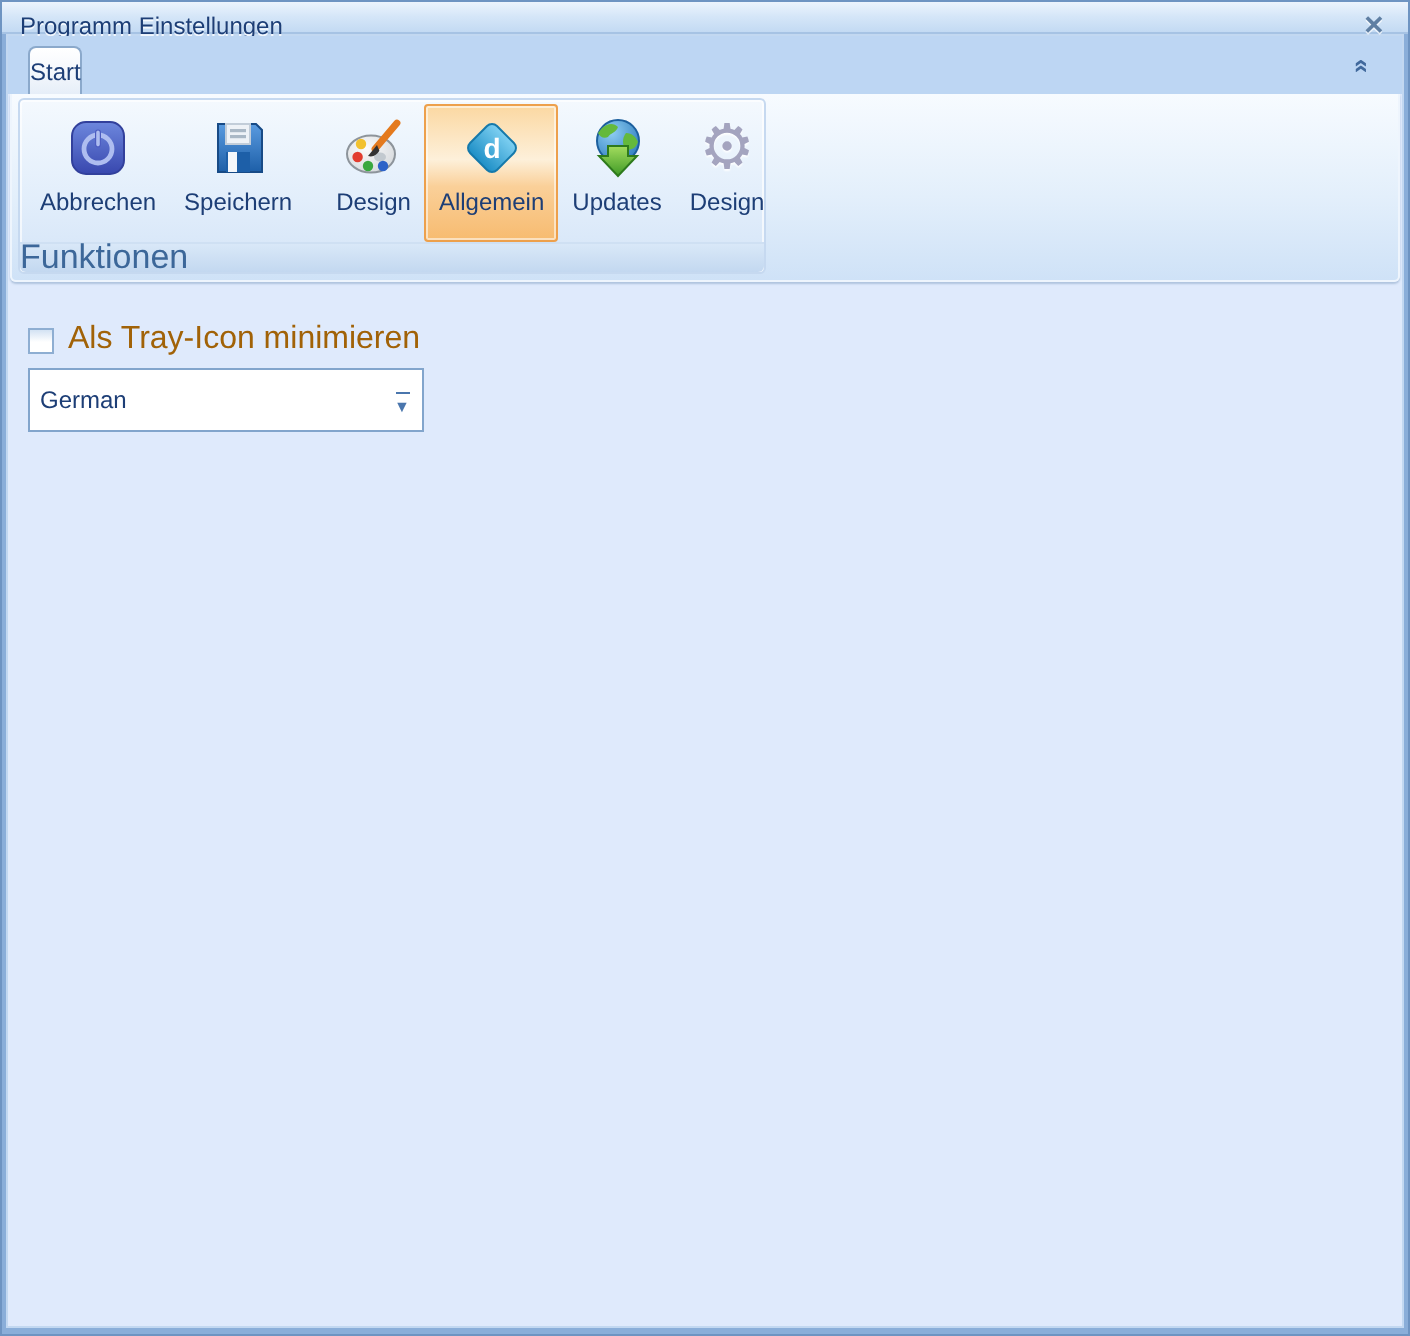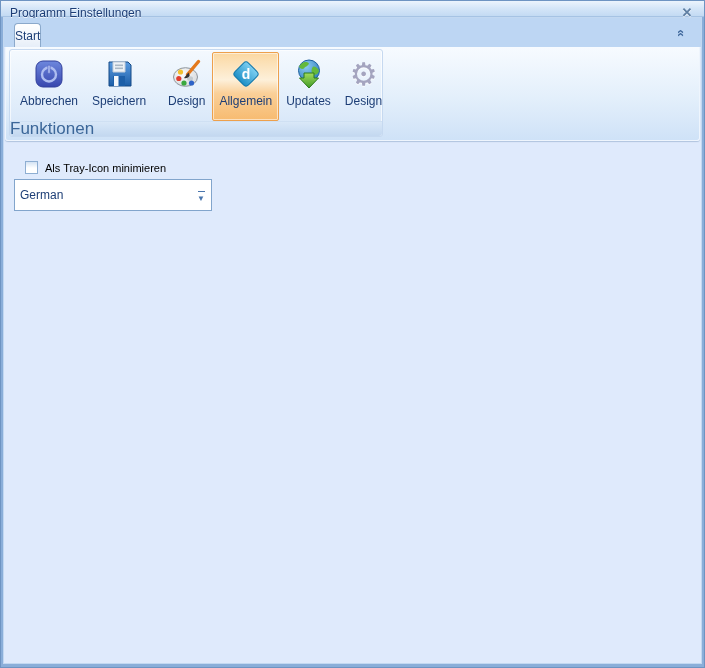--- a/index.html
+++ b/index.html
@@ -50,21 +50,21 @@
                 background:linear-gradient(#fbd8a2, #fdf0da 40%, #fad099 60%, #f7bb70);
                 box-shadow:inset 0 0 0 1px rgba(255,255,255,.55); }
   .v-separator { width:1px; align-self:stretch; margin:7px 4px 12px 4px; background:#9db6d4;
                  box-shadow:1px 0 0 rgba(255,255,255,.85); }
   .group-label { height:15px; line-height:14px; text-align:left; font-size:17px; color:#3c6799;
                  background:linear-gradient(#d9e8f8, #c3d8f0); border-top:1px solid #cfe0f3;
                  border-radius:0 0 3px 3px; }
 
   
   .content { flex:1; background:#dfeafc; padding:20px 0 0 10px; }
-  .checkbox-row { display:flex; align-items:center; gap:7px; font-size:11px; color:#000000;margin-left:11px; }
+  .checkbox-row { display:flex; align-items:center; gap:7px; font-size:16px; color:#a16207; }
   .checkbox { width:13px; height:13px; border:1px solid #8eaed2;
               background:linear-gradient(#d3e2f3, #ffffff 55%); flex-shrink:0; }
   .sprache-label { margin-top:17px; font-size:12px; color:#1d3e76; }
   .combobox { margin-top:5px; width:198px; height:32px; background:#fff; border:1px solid #82a5cc;
               display:flex; align-items:center; justify-content:space-between;
               font-size:12px; color:#1d3e76; padding-left:5px; }
   .combo-arrow { width:20px; text-align:center; color:#4a76ad; font-size:8px; line-height:18px; }
   .combo-arrow::before { content:""; display:inline-block; width:7px; border-top:1px solid #4a76ad;
                          margin-bottom:1px; }
   .combo-arrow span { display:block; margin-top:-10px; }

